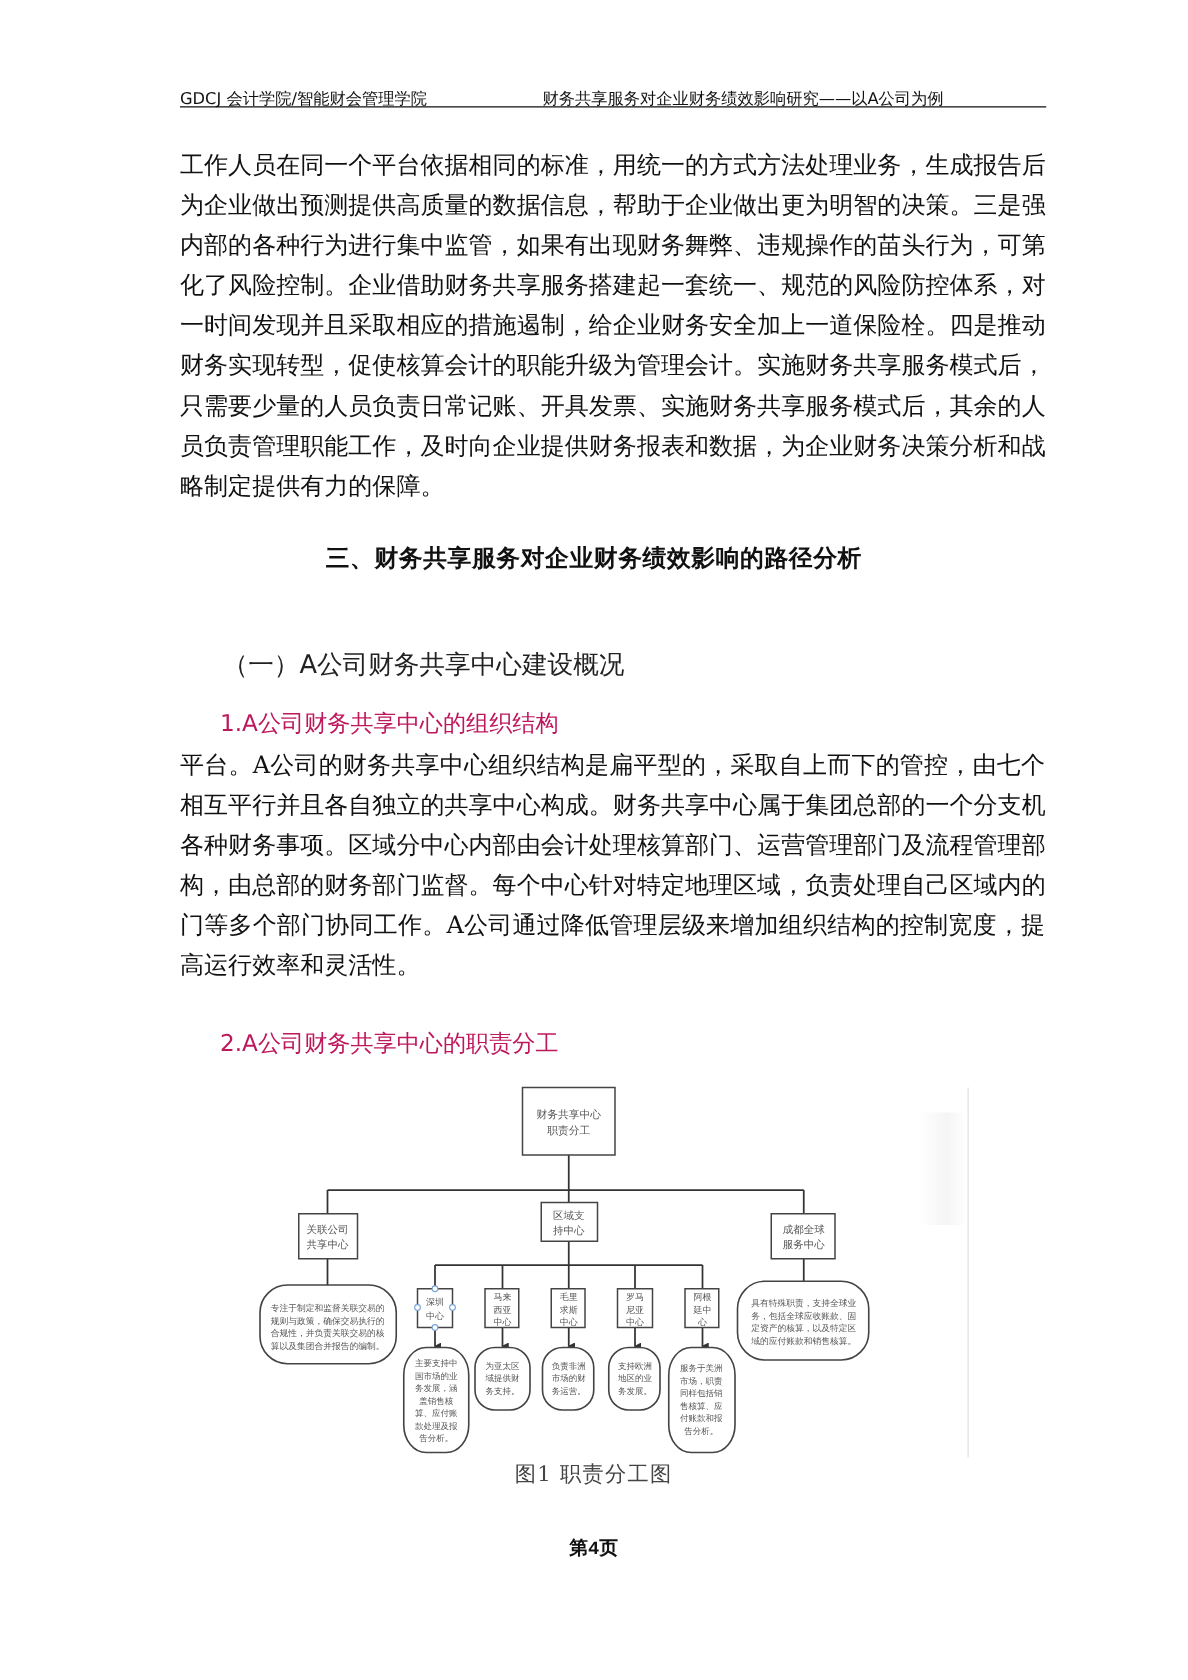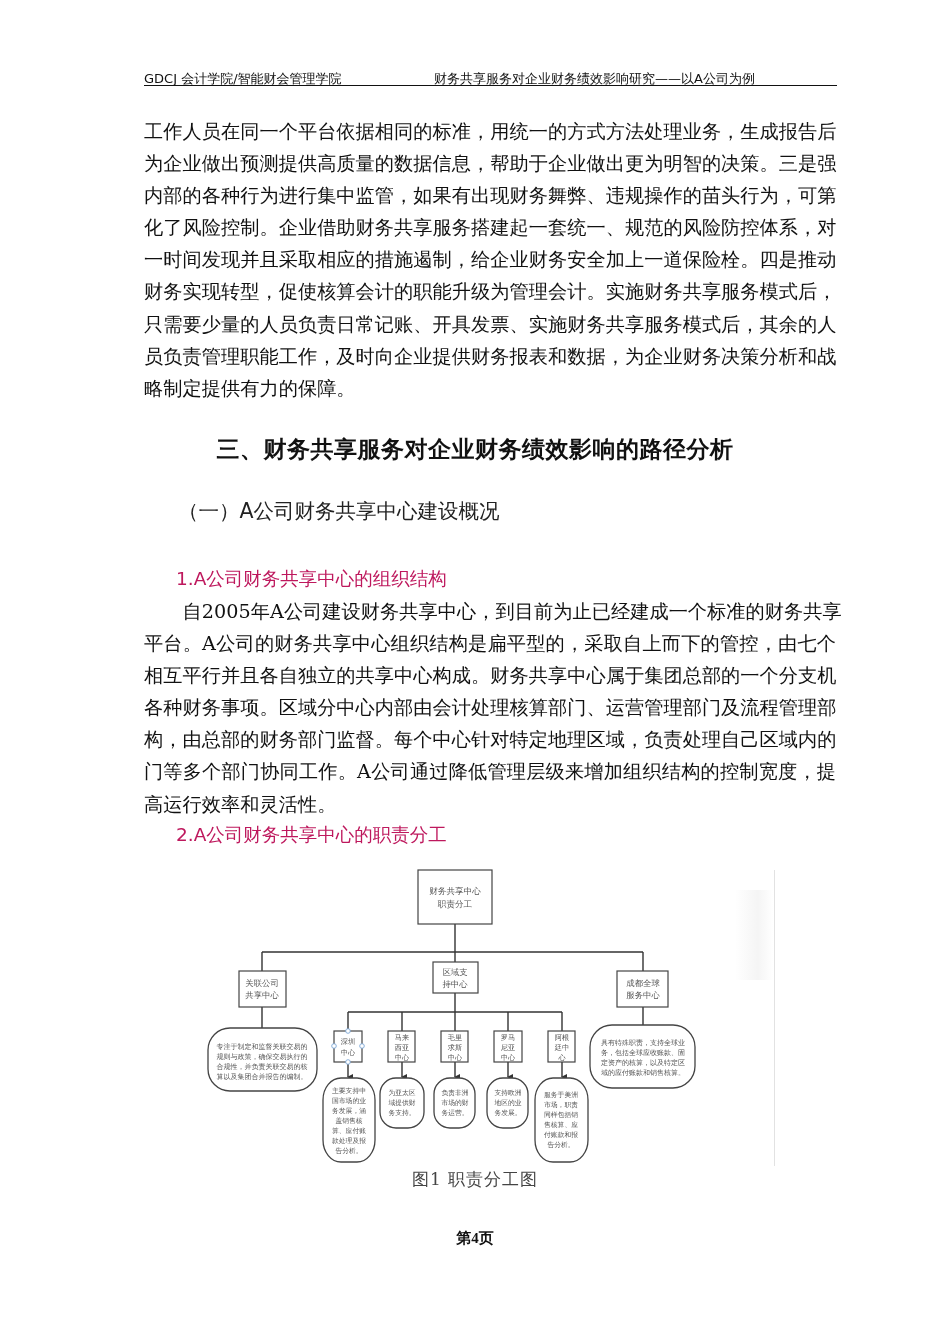--- a/index.html
+++ b/index.html
@@ -8,33 +8,33 @@
   .header { position:absolute; left:144px; top:66px; width:693px; height:22px;
             font-family:"DejaVu Sans","Liberation Sans",sans-serif; font-size:13px; color:#111; }
   .header .left { position:absolute; left:0; top:4px; }
   .header .right { position:absolute; left:290px; top:4px; }
   .header-rule { position:absolute; left:144px; top:85px; width:693px; height:0; border-top:1.6px solid #111; }
   .para { position:absolute; left:144px; width:692px; font-size:19.2px; line-height:32.1px;
           text-align:justify; text-align-last:left; letter-spacing:0.05px; }
   .para .line { display:block; white-space:nowrap; text-align-last:justify; text-align:justify; }
   .para .line.last { text-align-last:left; }
   .h1 { position:absolute; left:0; width:950px; top:434px; text-align:center;
-        font-family:"DejaVu Sans","Liberation Sans",sans-serif; font-weight:bold; font-size:23px; letter-spacing:0.5px; }
-  .h2 { position:absolute; left:178px; top:497px; font-family:"DejaVu Sans","Liberation Sans",sans-serif;
+        font-family:"DejaVu Sans","Liberation Sans",sans-serif; font-weight:bold; font-size:19px; letter-spacing:0.5px; }
+  .h2 { position:absolute; left:178px; top:517px; font-family:"DejaVu Sans","Liberation Sans",sans-serif;
         font-size:20.5px; color:#222; }
   .h3 { position:absolute; left:176px; font-family:"DejaVu Sans","Liberation Sans",sans-serif;
         font-size:18.5px; color:#be185d; }
   .fig { position:absolute; left:195px; top:855px; width:580px; height:312px; }
   .fig-frame-right { position:absolute; left:774px; top:870px; width:0; height:296px; border-left:1px solid #e2e2e2; }
   .fig-fade { position:absolute; left:735px; top:890px; width:38px; height:90px;
               background:linear-gradient(90deg, rgba(255,255,255,0), rgba(238,238,238,0.6) 60%, rgba(255,255,255,0)); }
   .caption { position:absolute; left:0; width:950px; top:1168px; text-align:center;
              font-size:17px; color:#444; letter-spacing:1px; }
   .pagenum { position:absolute; left:0; width:950px; top:1229px; text-align:center;
-             font-family:Liberation Serif, serif; font-weight:bold; font-size:15px; }
+             font-family:Liberation Mono, monospace; font-weight:bold; font-size:15px; }
   svg text { font-family:"DejaVu Sans","Liberation Sans",sans-serif; fill:#555; }
 </style>
 </head>
 <body>
 
 <div class="header">
   <span class="left">GDCJ 会计学院/智能财会管理学院</span>
   <span class="right">财务共享服务对企业财务绩效影响研究——以A公司为例</span>
 </div>
 <div class="header-rule"></div>
@@ -49,21 +49,20 @@
   <span class="line">只需要少量的人员负责日常记账、开具发票、实施财务共享服务模式后，其余的人</span>
   <span class="line">员负责管理职能工作，及时向企业提供财务报表和数据，为企业财务决策分析和战</span>
   <span class="line last">略制定提供有力的保障。</span>
 </div>
 
 <div class="h1">三、财务共享服务对企业财务绩效影响的路径分析</div>
 <div class="h2">（一）A公司财务共享中心建设概况</div>
 <div class="h3" style="top:566px;">1.A公司财务共享中心的组织结构</div>
 
 <div class="para" style="top:596px;">
-  <span class="line">　　自2005年A公司建设财务共享中心，到目前为止已经建成一个标准的财务共享</span>
   <span class="line">平台。A公司的财务共享中心组织结构是扁平型的，采取自上而下的管控，由七个</span>
   <span class="line">相互平行并且各自独立的共享中心构成。财务共享中心属于集团总部的一个分支机</span>
   <span class="line">各种财务事项。区域分中心内部由会计处理核算部门、运营管理部门及流程管理部</span>
   <span class="line">构，由总部的财务部门监督。每个中心针对特定地理区域，负责处理自己区域内的</span>
   <span class="line">门等多个部门协同工作。A公司通过降低管理层级来增加组织结构的控制宽度，提</span>
   <span class="line last">高运行效率和灵活性。</span>
 </div>
 
 <div class="h3" style="top:822px;">2.A公司财务共享中心的职责分工</div>
 

